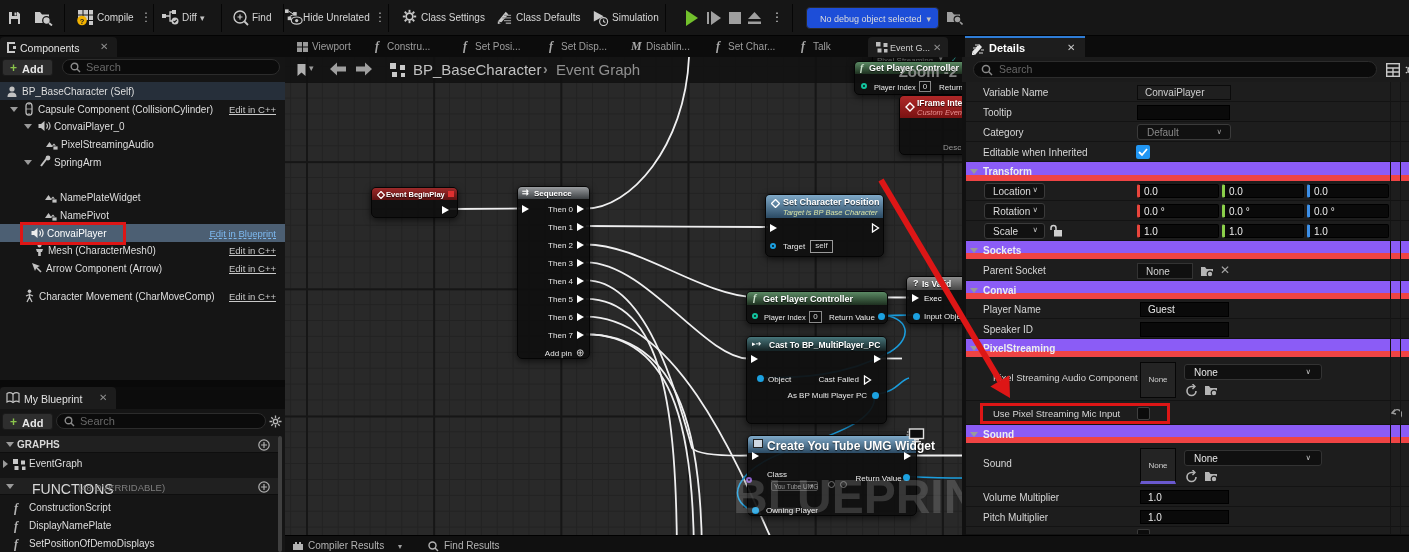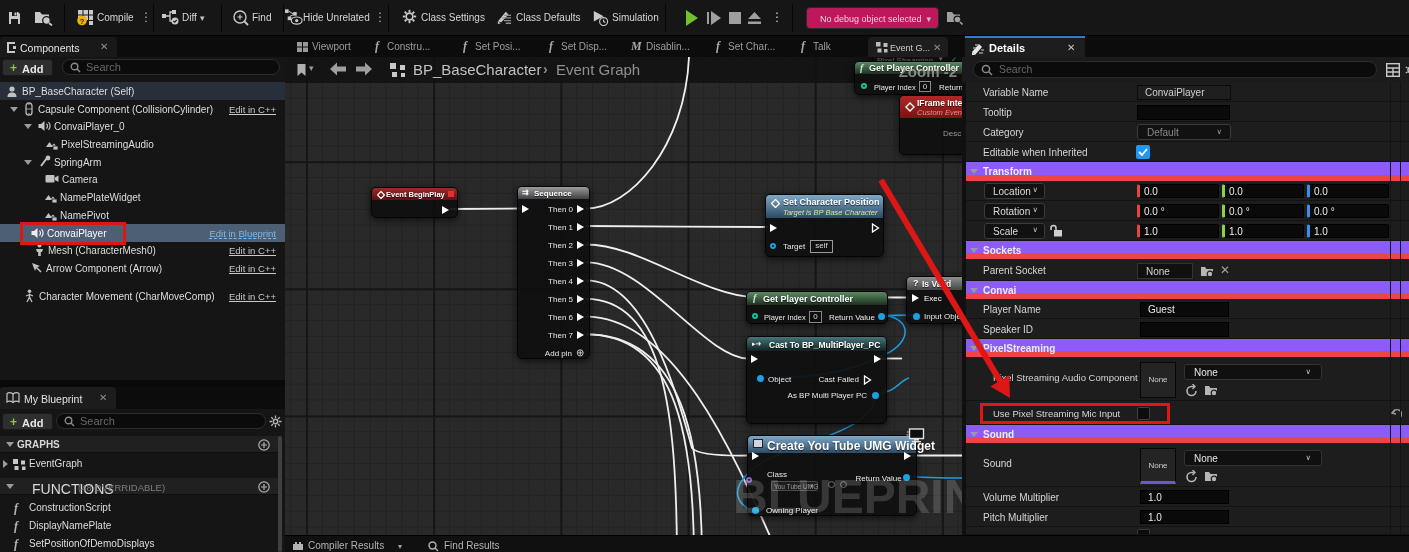--- a/index.html
+++ b/index.html
@@ -129,21 +129,21 @@
 
 <div style="position:absolute;left:595px;top:6px;width:77px;text-align:right;font-size:15px;font-weight:bold;color:rgba(170,170,170,0.75)">Zoom -2</div>
 
 <div class="node" style="left:614px;top:38px;width:85px;height:60px">
 <div class="nhead" style="height:22px;background:linear-gradient(#b02828,#7a1212)"></div>
 <svg style="position:absolute;left:5px;top:6px" width="10" height="10">
           <path d="M5 1 L9 5 L5 9 L1 5 Z" stroke="#fff" stroke-width="1.4" fill="none"></path>
         </svg>
 <span class="ntitle" style="left:17px;top:2px;font-size:8.5px">IFrame Interact With Convai</span>
 <span style="position:absolute;left:17px;top:12px;font-size:7.5px;font-style:italic;color:#e89090">Custom Event</span>
-<span style="position:absolute;left:43px;top:33px;font-size:8px;color:#999">Desc</span>
+<span style="position:absolute;left:43px;top:47px;font-size:8px;color:#999">Desc</span>
 </div>
 
 <div class="node" style="left:86px;top:130px;width:87px;height:31px">
 <div class="nhead" style="height:12px;background:linear-gradient(#9d2a2a,#5c1212)"></div>
 <svg style="position:absolute;left:5px;top:3px" width="8" height="8">
           <path d="M4 0.5 L7.5 4 L4 7.5 L0.5 4 Z" stroke="#fff" stroke-width="1.2" fill="none"></path>
         </svg>
 <span class="ntitle" style="left:14px;top:1.5px;font-size:7.5px">Event BeginPlay</span>
 <span style="position:absolute;left:76px;top:3px;width:6px;height:6px;background:#e03030"></span>
 <span class="epin" style="left:70px;top:17.5px"></span>
@@ -496,27 +496,20 @@
 <span class="ctxt" style="left:61px">PixelStreamingAudio</span>
       </div>
 <div class="crow" style="top:96px">
 <span class="arr" style="left:24px;top:7px;border-left:4px solid transparent;border-right:4px solid transparent;border-top:5px solid #9a9a9a"></span>
 <svg class="ico" style="left:39px;top:2px" width="12" height="13">
           <path d="M2 11 L8 3" stroke="#c2c2c2" stroke-width="2"></path>
           <circle cx="9" cy="3" r="2.4" fill="#c2c2c2"></circle>
         </svg>
 <span class="ctxt" style="left:54px">SpringArm</span>
       </div>
-<div class="crow" style="top:113px">
-<svg class="ico" style="left:45px;top:3px" width="14" height="11">
-          <rect x="0.5" y="2" width="9" height="7.5" rx="1" fill="#c2c2c2"></rect>
-          <path d="M10 4.5 L13.5 2.5 L13.5 9 L10 7 Z" fill="#c2c2c2"></path>
-        </svg>
-<span class="ctxt" style="left:62px">Camera</span>
-      </div>
 <div class="crow" style="top:131px">
 <svg class="ico" style="left:44px;top:3px" width="13" height="12">
           <path d="M1 9 L4.5 4 L7 7.5 L9 5.5 L12 9 Z" fill="#c2c2c2"></path>
           <rect x="8" y="8" width="5" height="4" fill="#c2c2c2" stroke="#151515" stroke-width="0.8"></rect>
         </svg>
 <span class="ctxt" style="left:60px">NamePlateWidget</span>
       </div>
 <div class="crow" style="top:149px">
 <svg class="ico" style="left:44px;top:3px" width="13" height="12">
           <path d="M1 9 L4.5 4 L7 7.5 L9 5.5 L12 9 Z" fill="#c2c2c2"></path>
@@ -715,21 +708,21 @@
       </svg>
 <svg style="position:absolute;left:729px;top:12px" width="12" height="12">
         <rect x="0" y="0" width="12" height="12" fill="#9f9f9f"></rect>
       </svg>
 <svg style="position:absolute;left:747px;top:10px" width="15" height="15">
         <path d="M1 9 L7.5 2 L14 9 Z" fill="#9f9f9f"></path>
         <rect x="1" y="11.5" width="13" height="2.5" fill="#9f9f9f"></rect>
       </svg>
 <span class="tdots" style="left:771px;top:10px;color:#d8d8d8">⋮</span>
 <div class="tsep" style="left:792px"></div>
-<div style="position:absolute;left:806px;top:7px;width:133px;height:22px;background:#be185d;border:1px solid #2a2a2a;border-radius:4px">
+<div style="position:absolute;left:806px;top:7px;width:133px;height:22px;background:#1d4ed8;border:1px solid #2a2a2a;border-radius:4px">
 <span style="position:absolute;left:13px;top:6px;font-size:9px;color:#dcdcdc;white-space:nowrap">No debug object selected</span>
 <span style="position:absolute;right:7px;top:6px;font-size:9px;color:#c2c2c2">▾</span>
       </div>
 <svg style="position:absolute;left:946px;top:10px" width="17" height="15">
         <path d="M1 2 L6 2 L8 4.5 L14 4.5 L14 12 L1 12 Z" fill="#9f9f9f"></path>
         <circle cx="11.5" cy="9.5" r="3.4" stroke="#161616" stroke-width="1.2" fill="#9f9f9f"></circle>
         <path d="M14 12 L16.5 14.5" stroke="#9f9f9f" stroke-width="1.6"></path>
       </svg>
 </div>
 <div id="tabbar">

